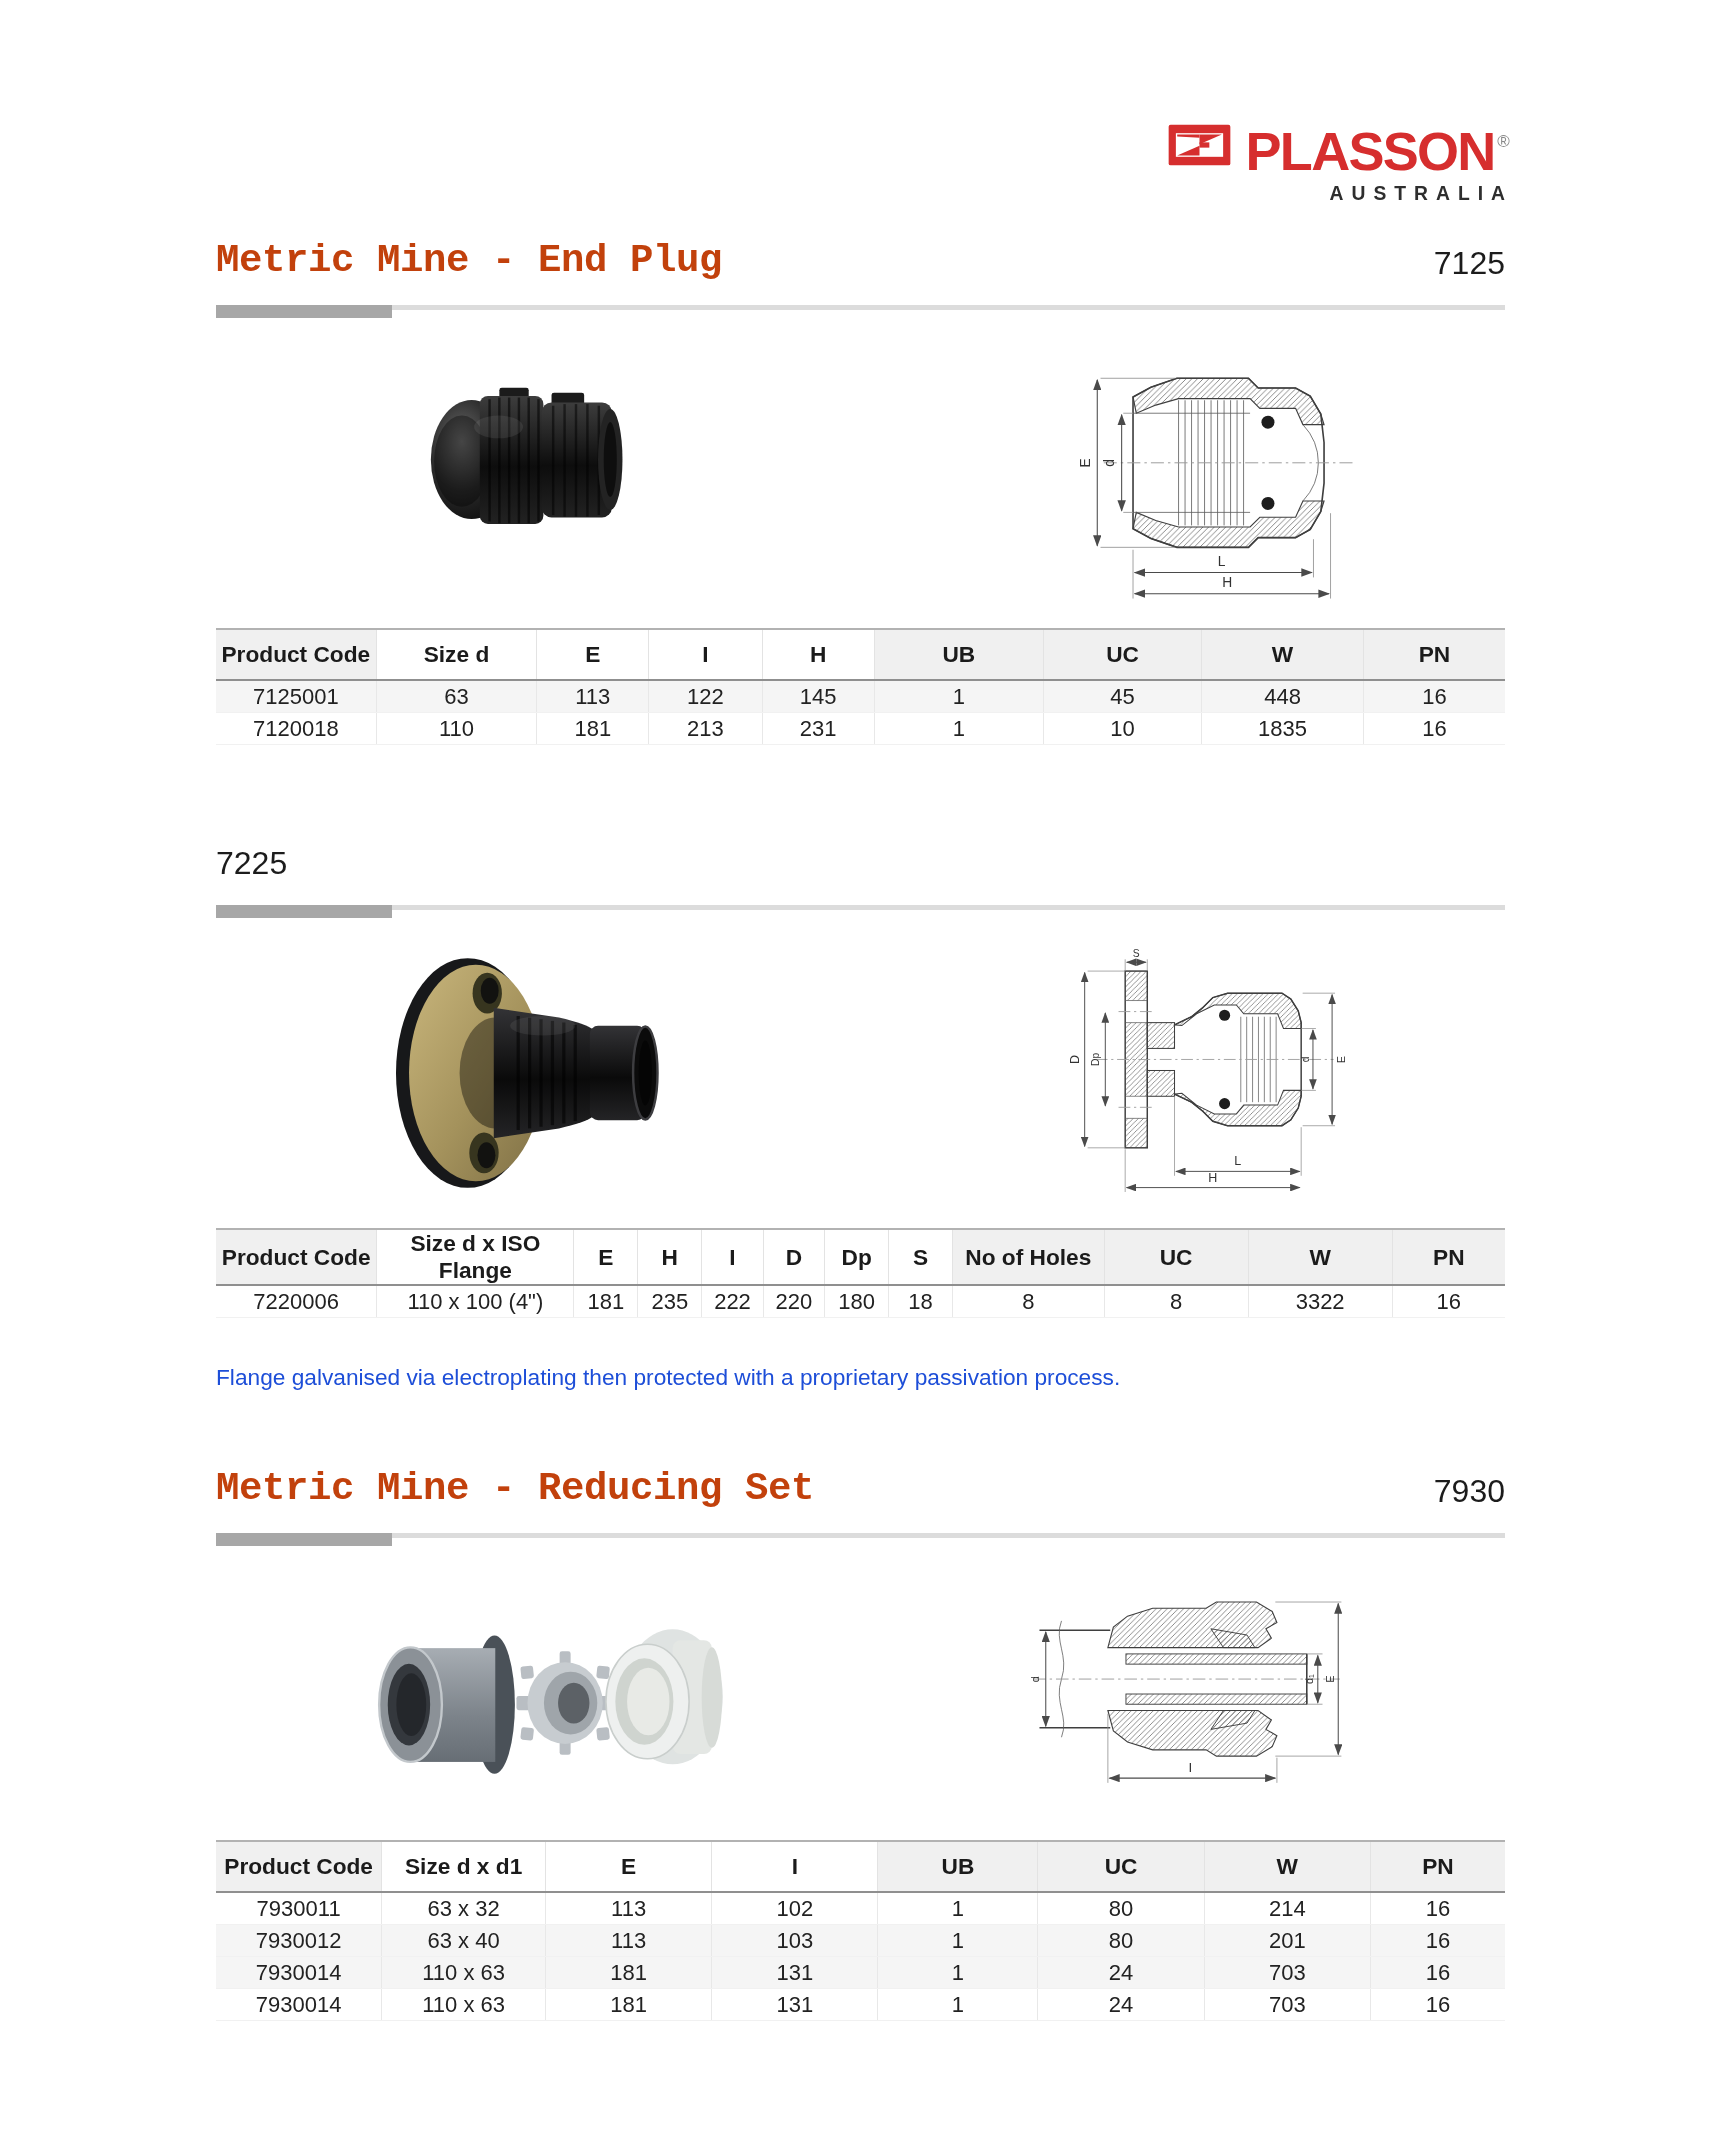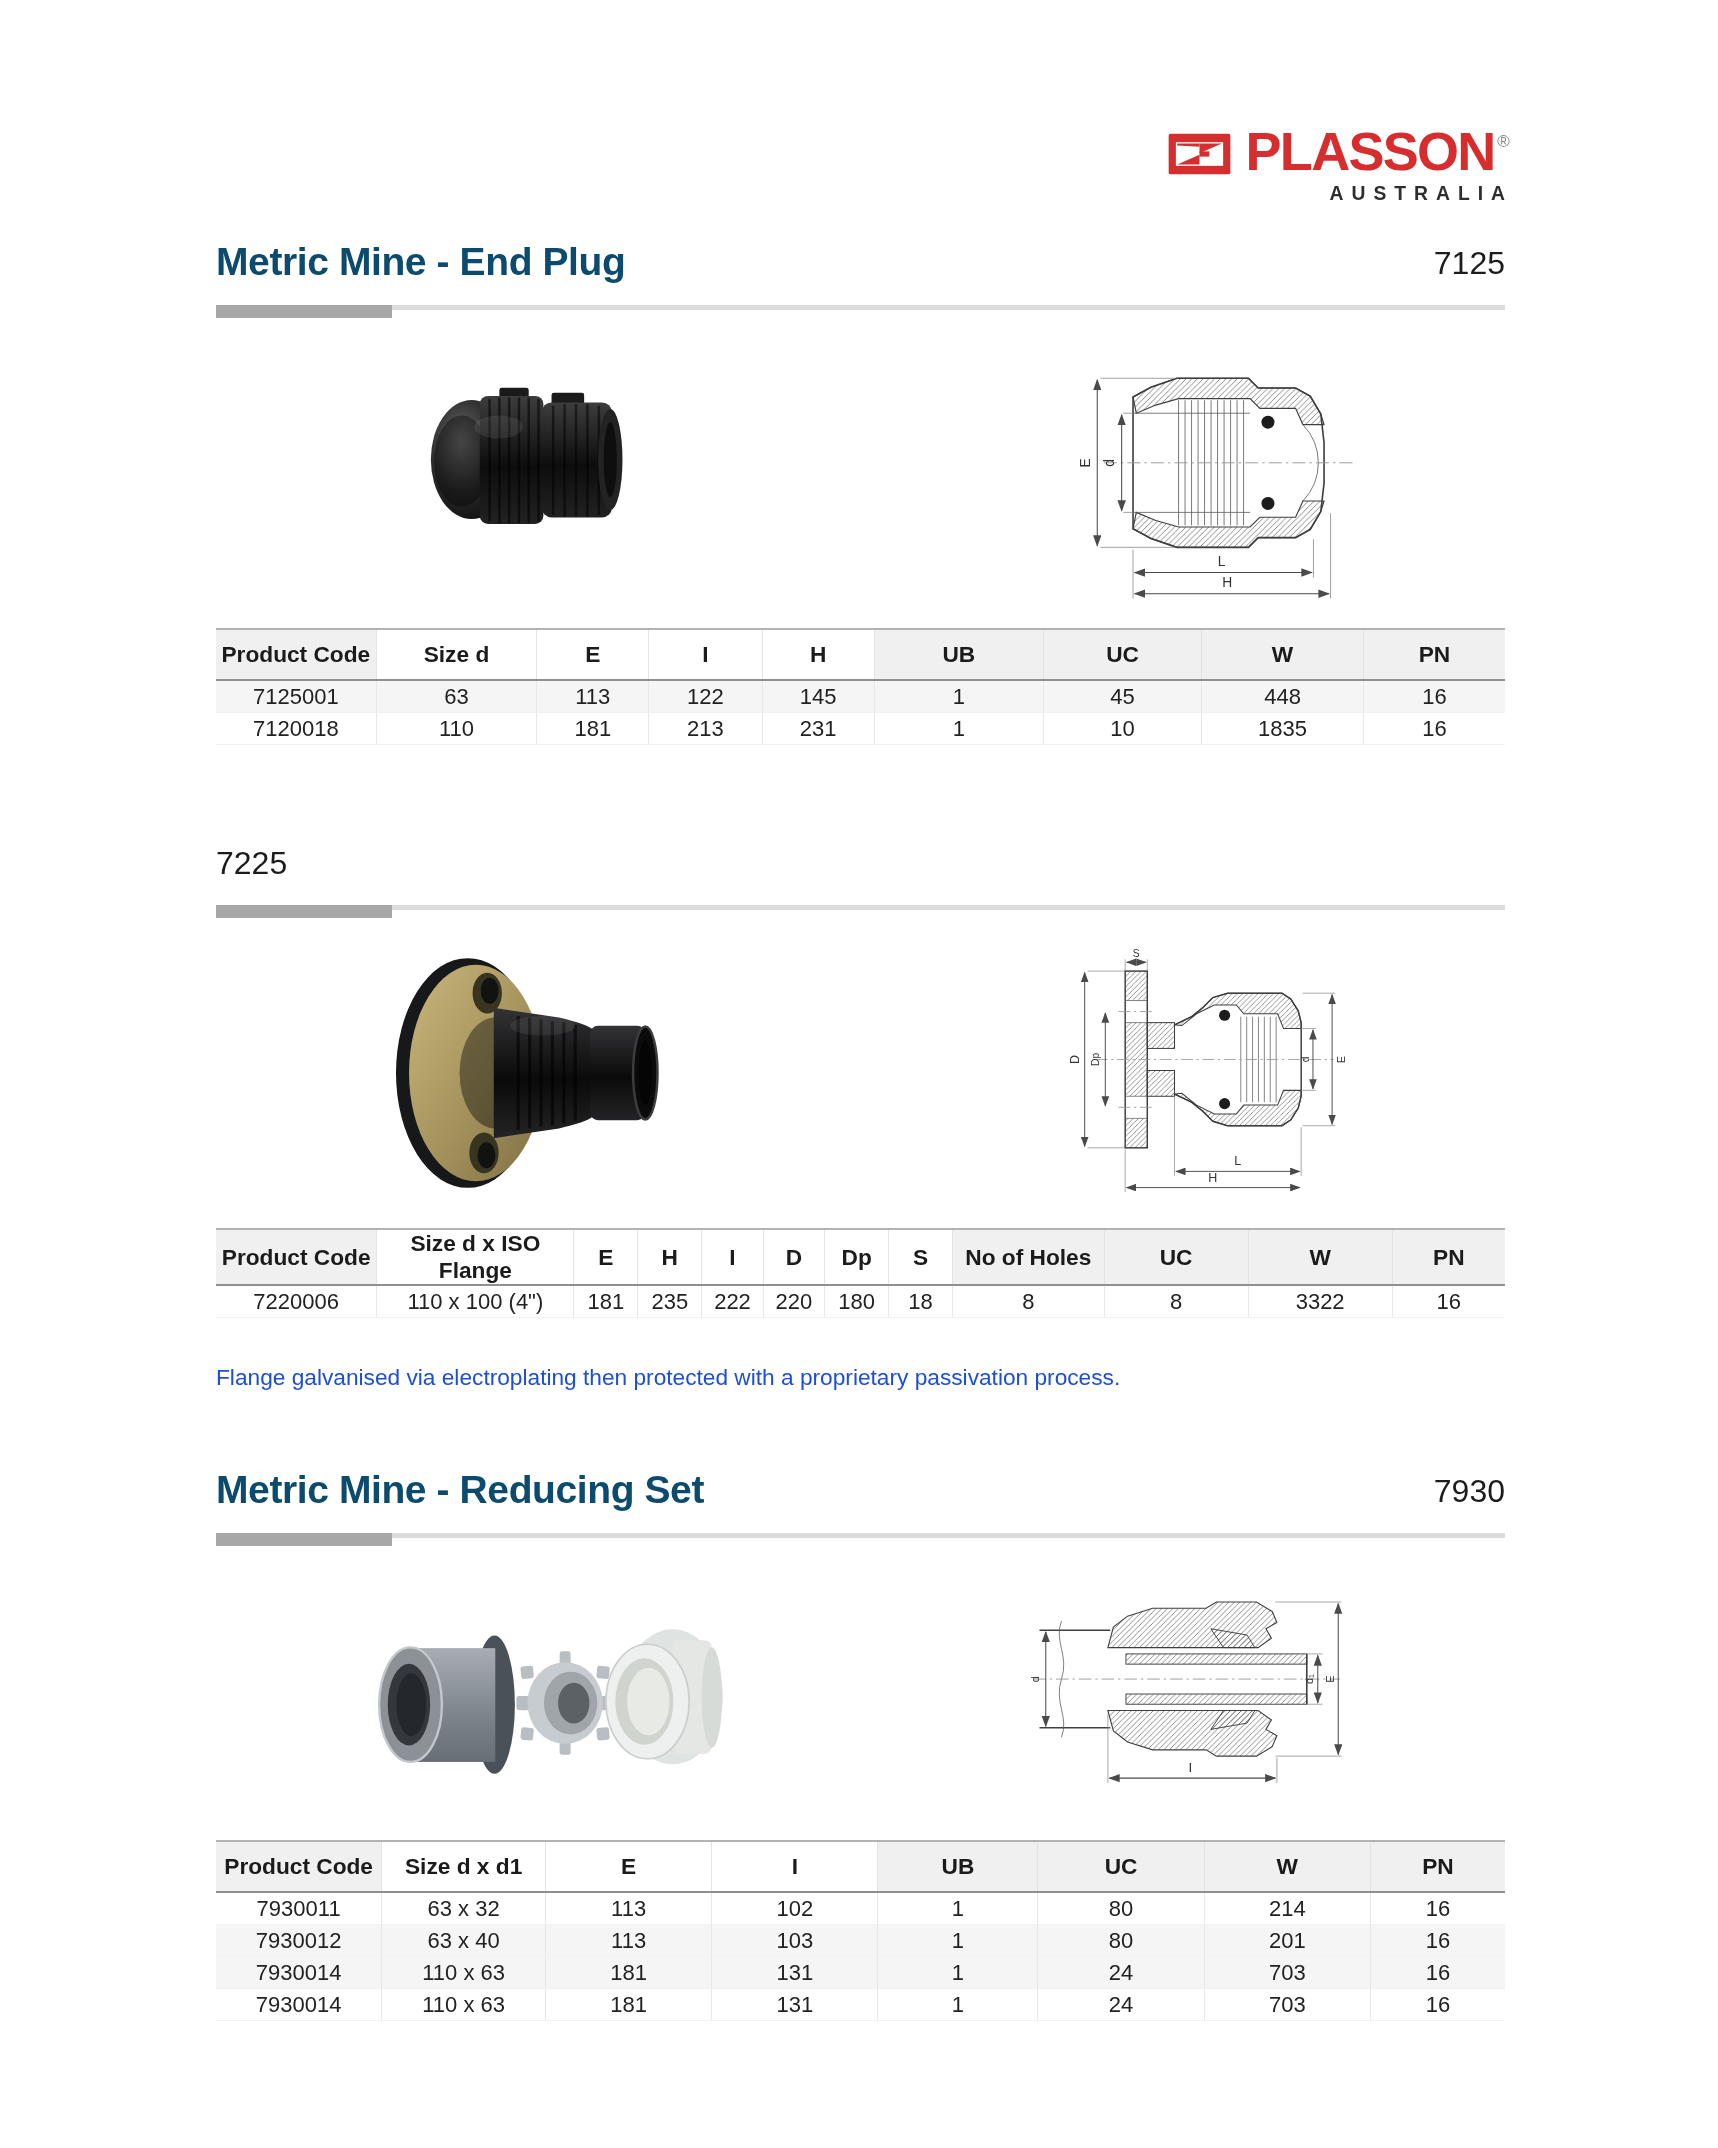--- a/index.html
+++ b/index.html
@@ -1,30 +1,30 @@
 <!DOCTYPE html>
 <html style="font-size:13.4px"><head>
 <meta charset="utf-8">
 <style>
   html,body{margin:0;padding:0;background:#ffffff;}
   .page{position:relative;width:1718px;height:2148px;background:#fff;
         font-family:"Liberation Sans",sans-serif;overflow:hidden;color:#1a1a1a;}
 
   
   .logo-block{position:absolute;top:124px;right:210px;text-align:right;}
-  .logo-row{display:flex;align-items:flex-end;justify-content:flex-end;gap:13.4px;}
+  .logo-row{display:flex;align-items:flex-start;justify-content:flex-end;gap:13.4px;}
   .logo-brand{font-size:54px;font-weight:800;letter-spacing:-1.7px;line-height:1;}
   .logo-reg{font-size:17px;color:#8a8a8a;vertical-align:23.5px;font-weight:400;margin-left:2.5px;}
   .logo-sub{font-size:19.3px;font-weight:600;letter-spacing:8px;color:#2e2e2e;margin-top:5px;margin-right:-5px;}
 
   
   .section{position:absolute;left:216px;width:1289px;}
   #s1{top:237px;height:601px;} #s2{top:837px;height:628px;} #s3{top:1465px;height:638px;}
   .section-head{display:flex;justify-content:space-between;align-items:flex-end;height:44px;}
-  .section-title{font-size:39px;font-weight:700;letter-spacing:-0.4px;color:#0c4a6e;line-height:1;}
+  .section-title{font-size:39px;font-weight:700;letter-spacing:-0.4px;color:#c2410c;line-height:1;font-family:Liberation Mono, monospace;}
   .section-code{font-size:32px;font-weight:400;color:#1c1c1c;line-height:1;padding-bottom:1.7px;}
   .rule{position:relative;margin-top:23.5px;height:13.4px;}
   .rule-line{position:absolute;top:0;left:0;right:0;height:5.9px;background:#dcdcdc;}
   .rule-accent{position:absolute;top:0;left:0;width:176px;height:13.4px;background:#a7a7a7;}
 
   .photo,.drawing{position:absolute;}
   #s1 .photo{left:203px;top:141px;width:208px;height:159px;}
   #s1 .drawing{left:839px;top:107px;width:317px;height:262px;}
   #s2 .photo{left:180px;top:112px;width:277px;height:248px;}
   #s2 .drawing{left:839px;top:112px;width:295px;height:243px;}

